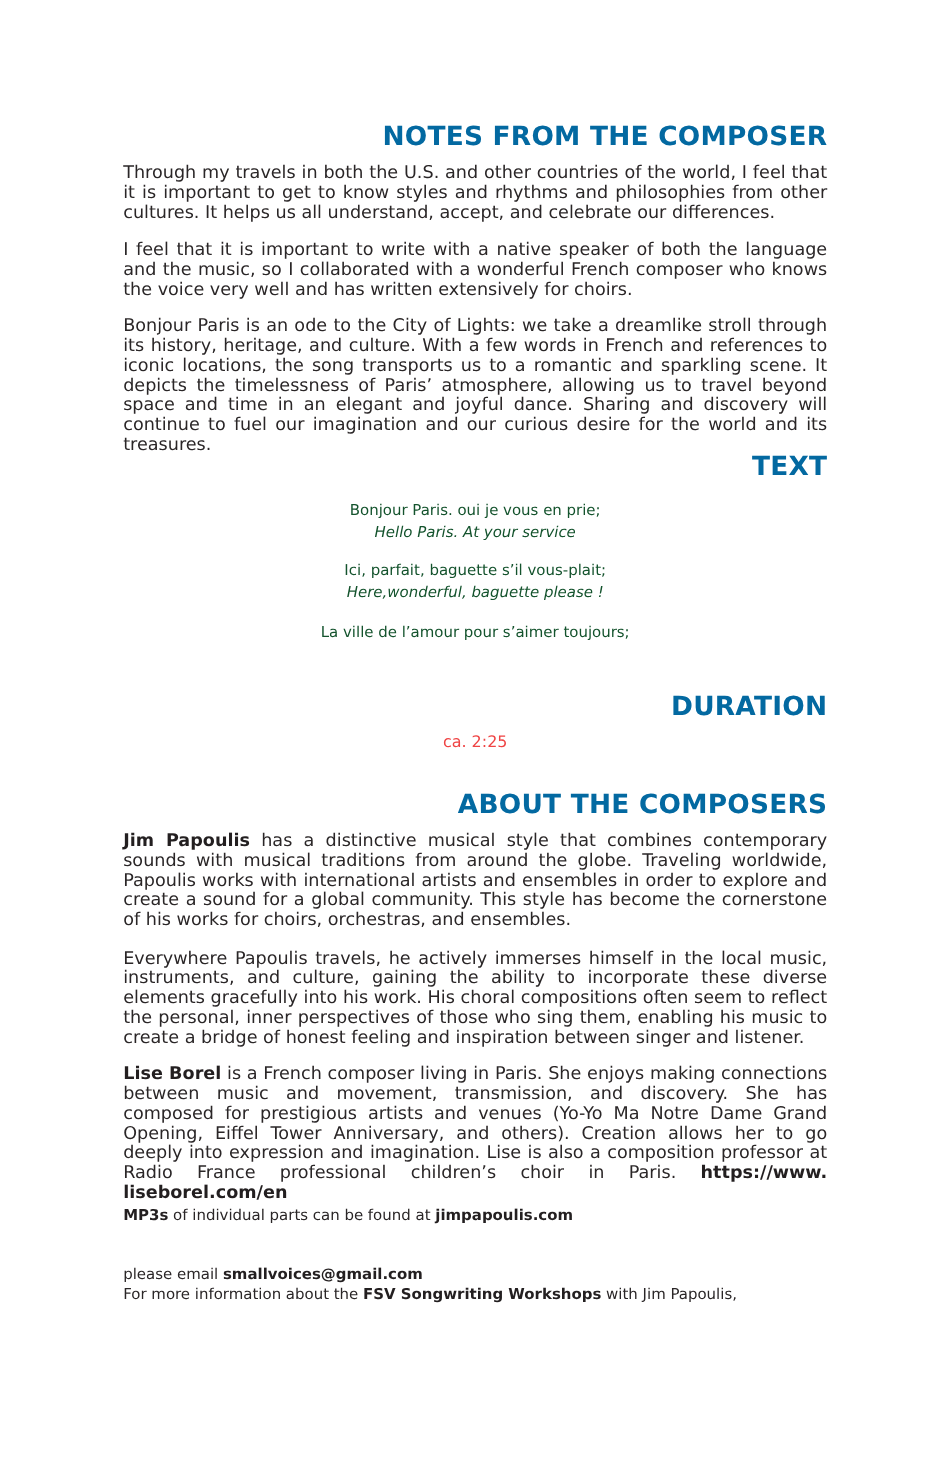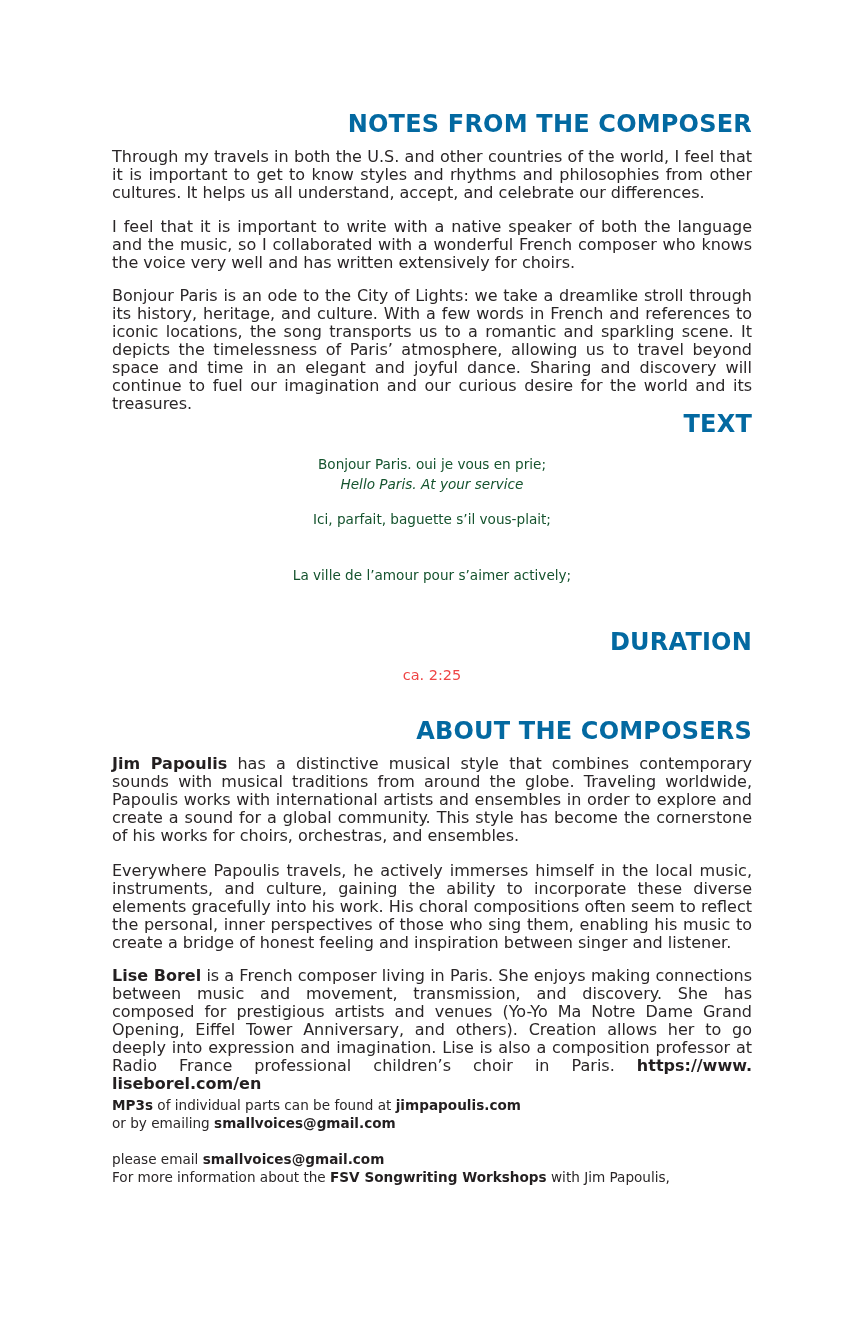--- a/index.html
+++ b/index.html
@@ -69,39 +69,39 @@
   <p class="body abs" style="top:287px;">Bonjour Paris is an ode to the City of Lights: we take a dreamlike stroll through its history, heritage, and culture. With a few words in French and references to iconic locations, the song transports us to a romantic and sparkling scene. It depicts the timelessness of Paris’ atmosphere, allowing us to travel beyond space and time in an elegant and joyful dance. Sharing and discovery will continue to fuel our imagination and our curious desire for the world and its treasures.</p>
 
   <h2 class="abs" style="top:410px;">TEXT</h2>
 
   <div class="abs lyric" style="top:454px;">
     <div>Bonjour Paris.  oui je vous en prie;</div>
     <div class="tr">Hello Paris.   At your service</div>
   </div>
   <div class="abs lyric" style="top:509px;">
     <div>Ici, parfait, baguette s’il vous-plait;</div>
+    <div class="tr">Here,wonderful, baguette please !</div>
   </div>
   <div class="abs lyric" style="top:565px;">
-    <div>La ville de l’amour pour s’aimer actively;</div>
+    <div>La ville de l’amour pour s’aimer toujours;</div>
   </div>
 
   <h2 class="abs" style="top:628px;">DURATION</h2>
   <div class="abs center" style="top:667px;">ca. 2:25</div>
 
   <h2 class="abs" style="top:717px;">ABOUT THE COMPOSERS</h2>
 
   <p class="body abs" style="top:755px;"><span class="bold">Jim Papoulis</span><span> has a distinctive musical style that combines contemporary sounds with musical traditions from around the globe. Traveling worldwide, Papoulis works with international artists and ensembles in order to explore and create a sound for a global community. This style has become the cornerstone of his works for choirs, orchestras, and ensembles.</span></p>
 
   <p class="body abs" style="top:862px;">Everywhere Papoulis travels, he actively immerses himself in the local music, instruments, and culture, gaining the ability to incorporate these diverse elements gracefully into his work. His choral compositions often seem to reflect the personal, inner perspectives of those who sing them, enabling his music to create a bridge of honest feeling and inspiration between singer and listener.</p>
 
   <p class="body abs" style="top:967px;"><span class="bold">Lise Borel</span><span> is a French composer living in Paris. She enjoys making connections between music and movement, transmission, and discovery. She has composed  for prestigious artists and venues (Yo-Yo Ma Notre Dame Grand Opening, Eiffel Tower Anniversary, and others). Creation allows her to go deeply into expression and imagination. Lise is also a composition professor at Radio France professional children’s choir in Paris. </span><a class="link">https://www. liseborel.com/en</a></p>
 
   <div class="abs contact" style="top:1096px;">
     <div><span class="bold">MP3s</span><span> of individual parts can be found at </span><a class="link">jimpapoulis.com</a></div>
-    <div><span>or by emailing </span><a class="link">smallvoices@gmail.com</a></div>
   </div>
 
   <div class="abs contact" style="top:1150px;">
     <div><span>please email </span><a class="link">smallvoices@gmail.com</a></div>
     <div><span>For more information about the </span><span class="bold">FSV Songwriting Workshops</span><span> with Jim Papoulis,</span></div>
   </div>
 
 </div>
 
 </body></html>

